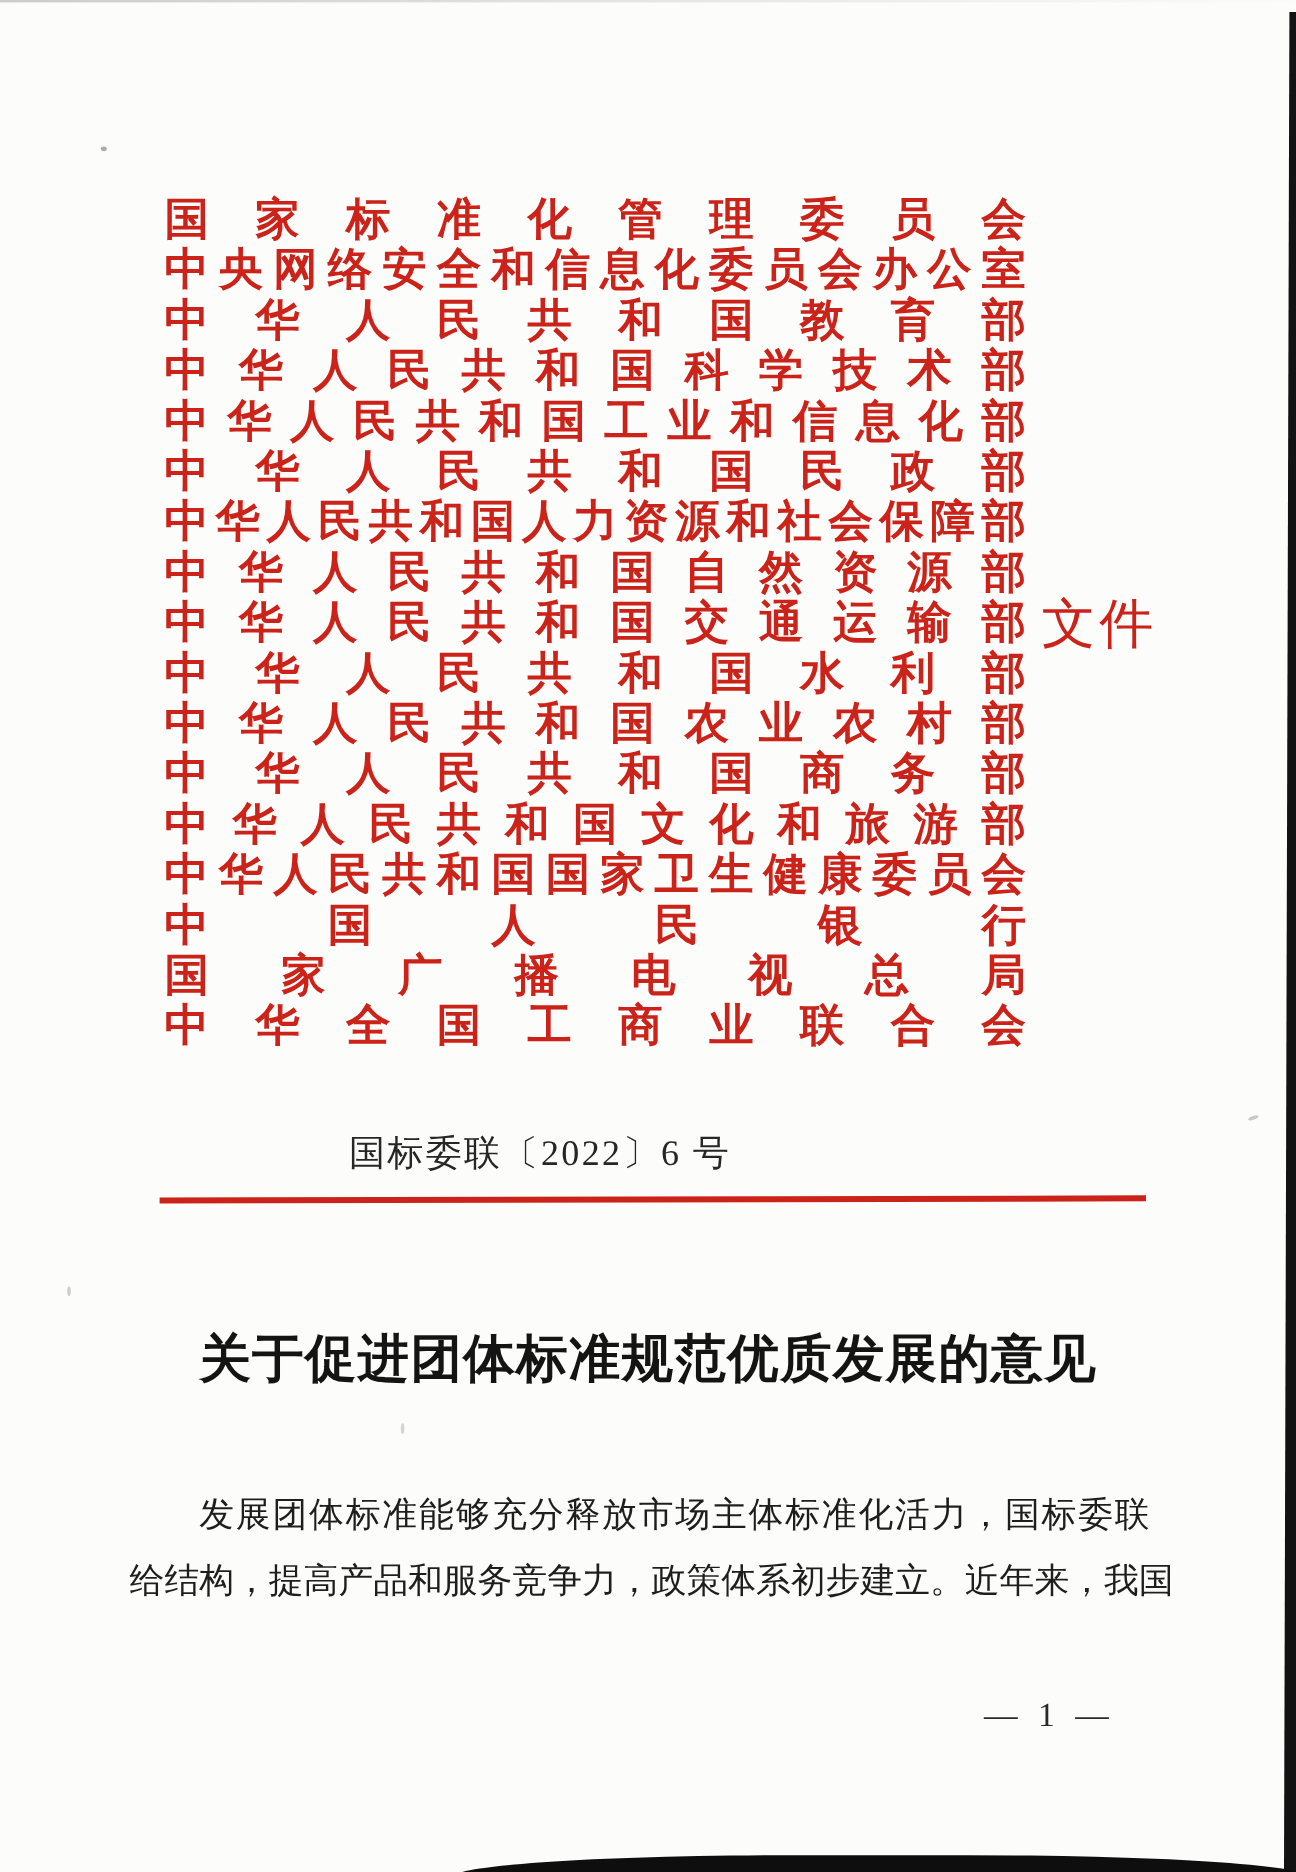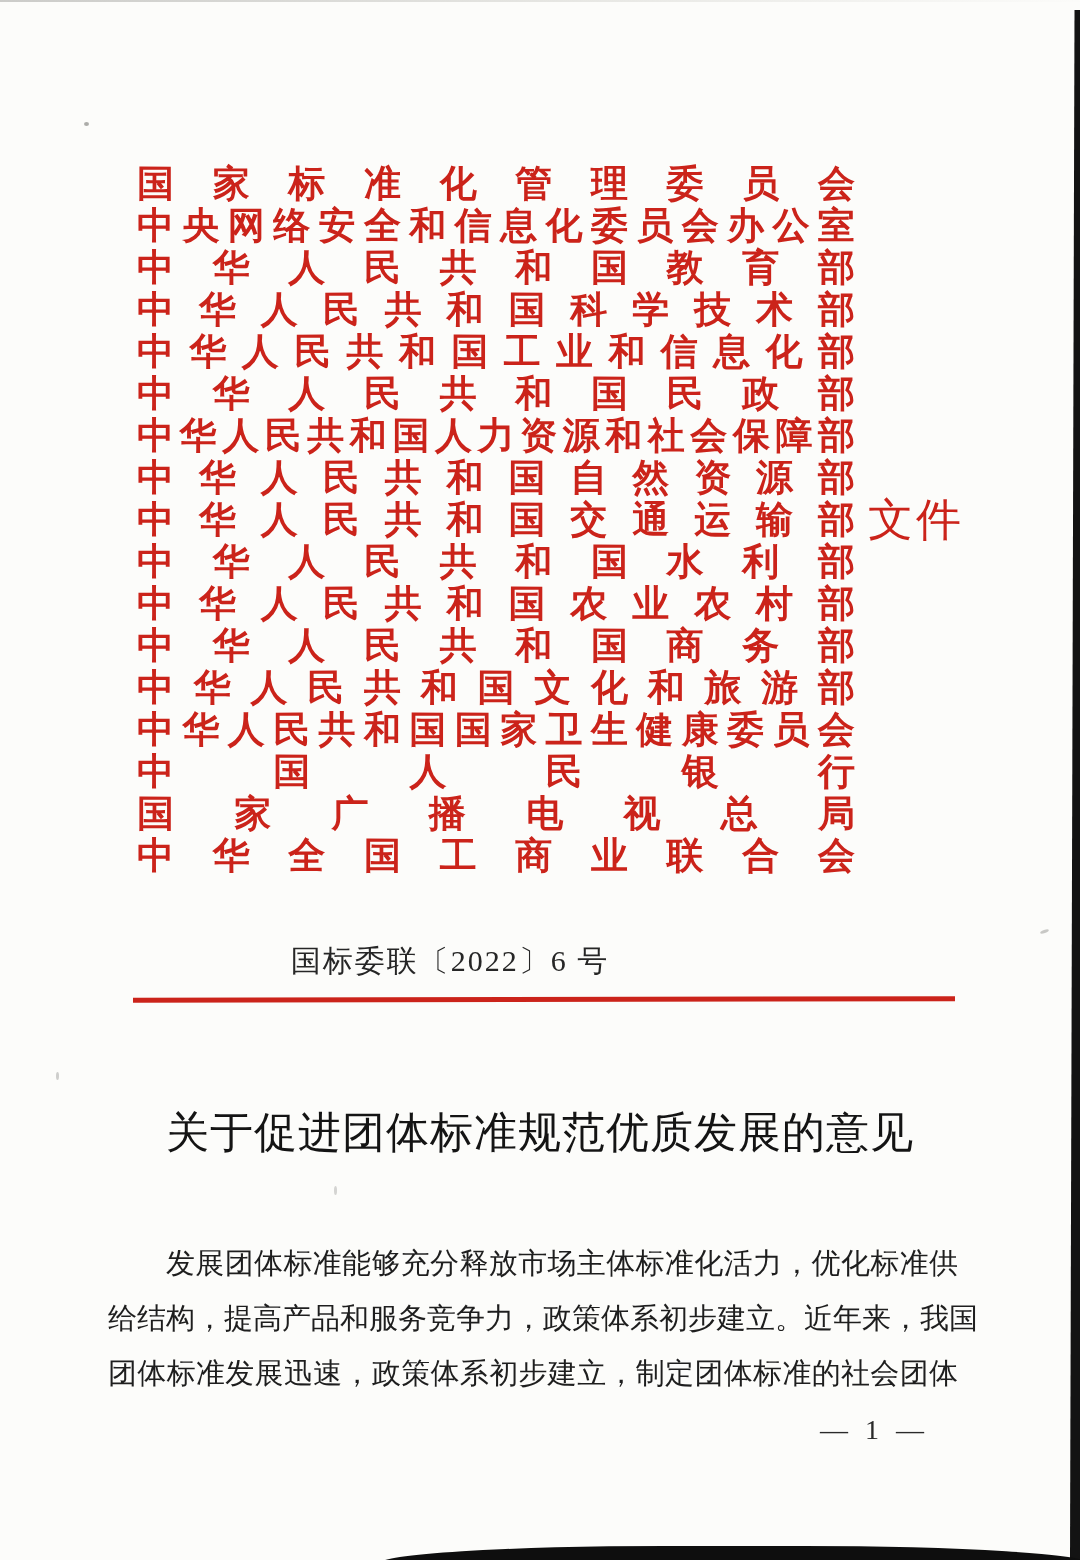--- a/index.html
+++ b/index.html
@@ -70,21 +70,21 @@
 
   
   .title {
     position: absolute;
     left: 0;
     top: 1104px;
     width: 1080px;
     margin: 0;
     text-align: center;
     font-size: 43px;
-    font-weight: 400;
+    font-weight: 700;
     letter-spacing: 1px;
     color: #141414;
   }
 
   
   .body-text {
     position: absolute;
     left: 108px;
     top: 1236px;
     width: 850px;
@@ -388,23 +388,22 @@
 
   <div class="letterhead-suffix">文件</div>
 
   <div class="doc-number">国标委联〔2022〕6 号</div>
 
   <div class="red-rule"></div>
 
   <h1 class="title">关于促进团体标准规范优质发展的意见</h1>
 
   <div class="body-text" id="body-lines">
-      <div class="body-line indent">发展团体标准能够充分释放市场主体标准化活力，优化标准供</div>
+      <div class="body-line indent">发展团体标准能够充分释放市场主体标准化活力，国标委联</div>
       <div class="body-line">给结构，提高产品和服务竞争力，政策体系初步建立。近年来，我国</div>
-      <div class="body-line">团体标准发展迅速，政策体系初步建立，制定团体标准的社会团体</div>
     </div>
 
   <div class="page-number">— 1 —</div>
 
   <div class="speck s1"></div>
   <div class="speck s2"></div>
   <div class="speck s3"></div>
   <div class="speck s4"></div>
 
   <div class="edge-right"></div>

